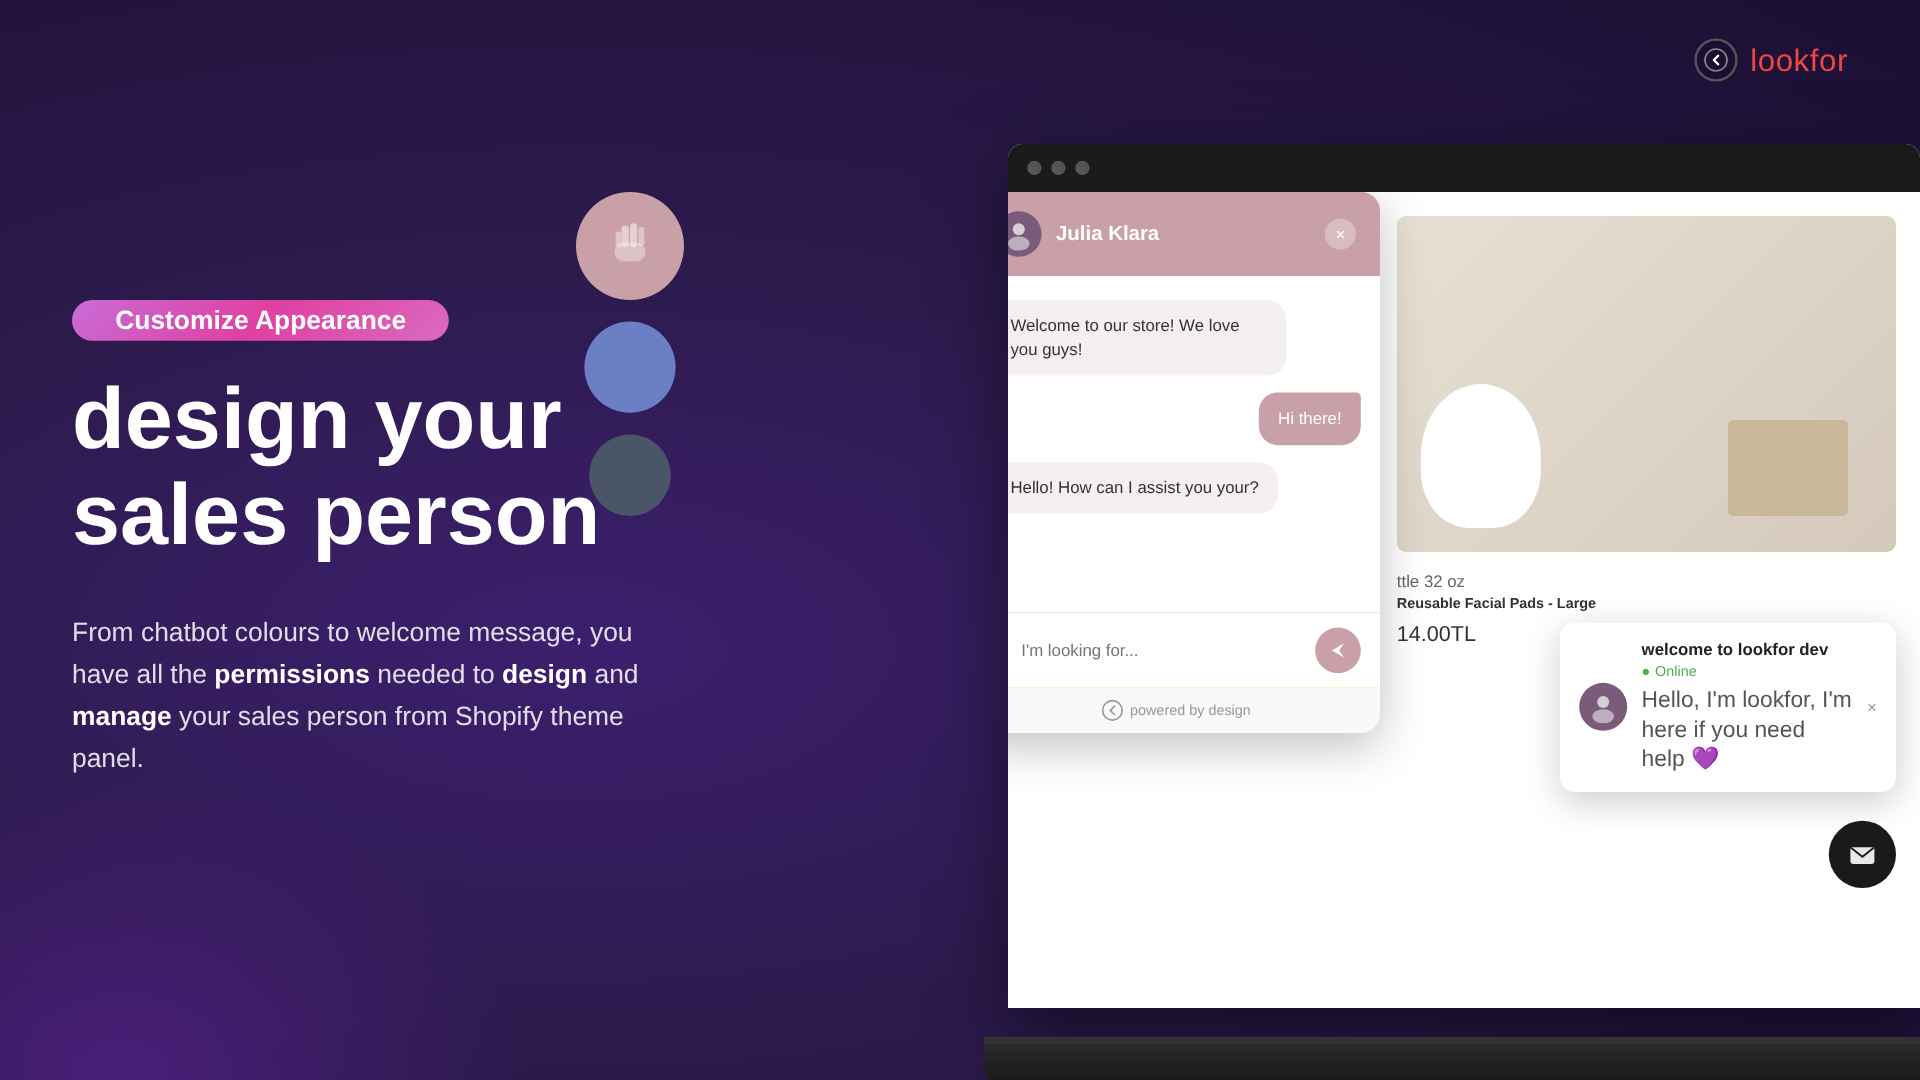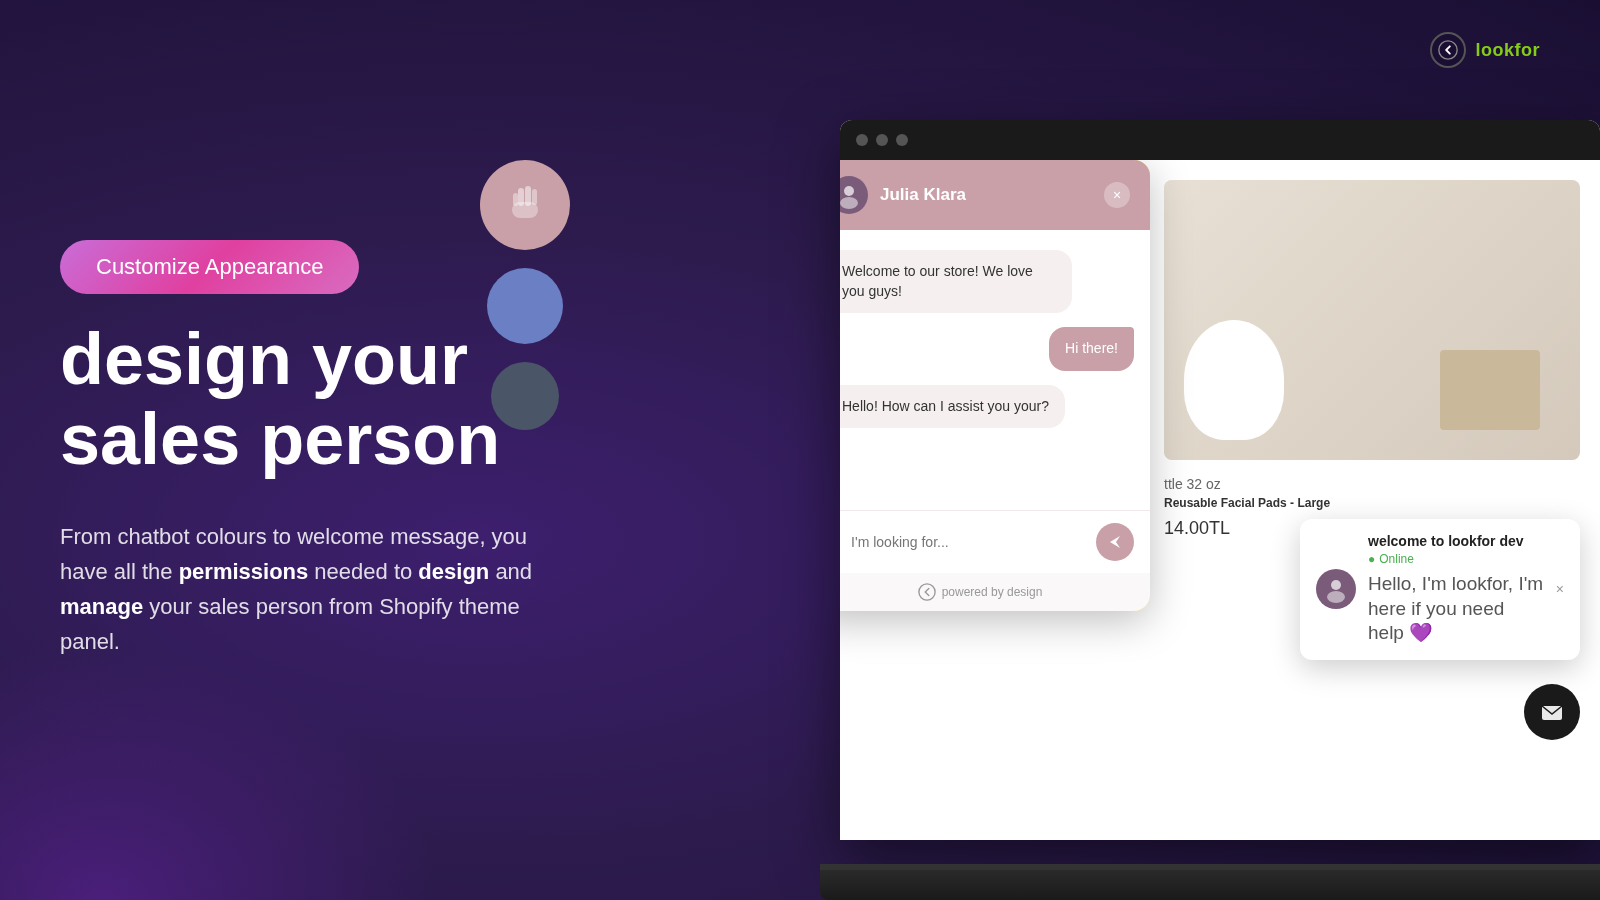--- a/index.html
+++ b/index.html
@@ -47,48 +47,48 @@
       display: flex;
       align-items: center;
       justify-content: center;
       border: 2px solid #555;
     }
     .logo-icon svg {
       width: 22px;
       height: 22px;
     }
     .logo-text {
-      color: #84cc16;
-      font-size: 18px;
-      font-weight: 700;
+      color: #ef4444;
+      font-size: 26px;
+      font-weight: 400;
       letter-spacing: 0.5px;
     }
 
     
     .left-content {
       position: absolute;
       top: 0;
       left: 0;
       width: 620px;
       height: 900px;
       display: flex;
       flex-direction: column;
       justify-content: center;
       padding: 60px 60px;
       z-index: 5;
     }
 
     .customize-btn {
       display: inline-block;
-      padding: 14px 36px;
+      padding: 4px 36px;
       background: linear-gradient(135deg, #c96dd8 0%, #e040a0 50%, #d96bc0 100%);
       border-radius: 50px;
       color: #fff;
       font-size: 22px;
-      font-weight: 400;
+      font-weight: 700;
       margin-bottom: 26px;
       width: fit-content;
       cursor: pointer;
     }
 
     .headline {
       color: #fff;
       font-size: 72px;
       font-weight: 900;
       line-height: 1.1;

